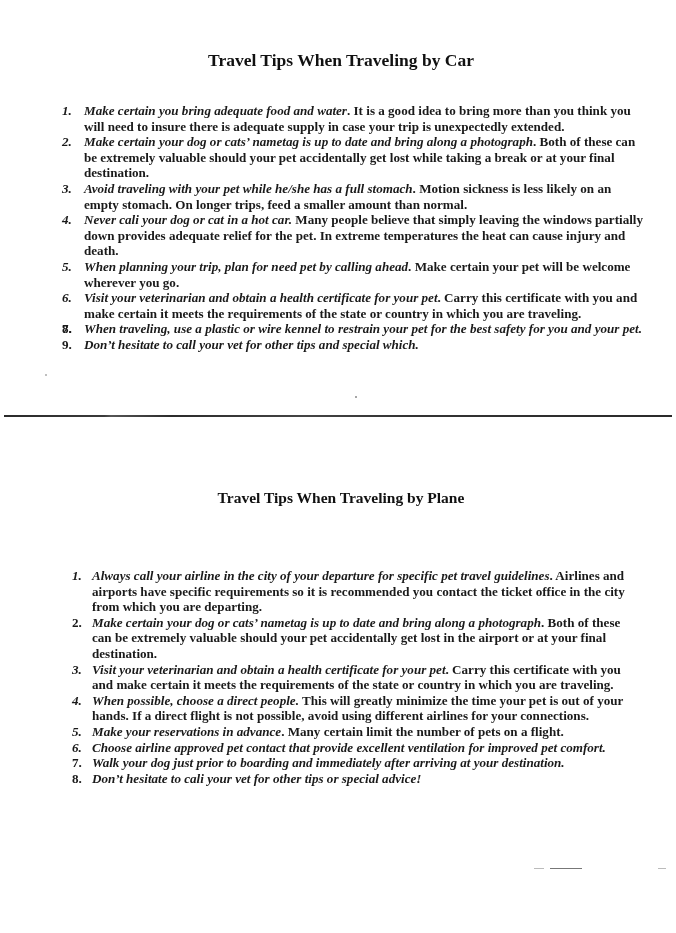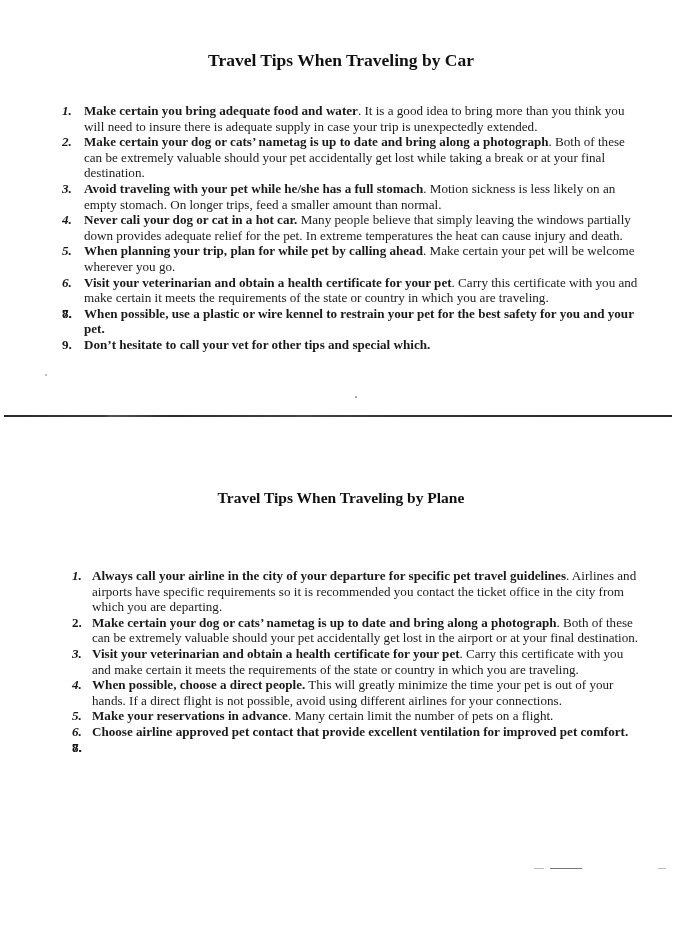--- a/index.html
+++ b/index.html
@@ -70,23 +70,24 @@
       font-weight: bold;
       font-style: italic;
     }
     .tips.car .tip .num { left: -22px; }
     .tips.plane .tip .num { left: -20px; }
     .tip .num.plain {
       font-style: normal;
     }
     .tip .lead {
       font-weight: bold;
+      font-style: italic;
     }
     .tip .body {
-      font-weight: normal;
+      font-weight: bold;
       font-style: normal;
       margin-top: 24px;
     }
     .divider {
       position: absolute;
       left: 4px;
       top: 415px;
       width: 668px;
       height: 2px;
       background: linear-gradient(to right, #2a2a2a 0%, #3a3a3a 15%, #555 16%, #2b2b2b 25%, #444 45%, #333 60%, #2a2a2a 100%);
@@ -138,33 +139,33 @@
     <li class="tip">
       <span class="num">3.</span>
       <span class="lead">Avoid traveling with your pet while he/she has a full stomach</span><span class="body">.  Motion sickness is less likely on an empty stomach.  On longer trips, feed a smaller amount than normal.</span>
     </li>
     <li class="tip">
       <span class="num">4.</span>
       <span class="lead">Never cali your dog or cat in a hot car.</span><span class="body">  Many people believe that simply leaving the windows partially down provides adequate relief for the pet.  In extreme temperatures the heat can cause injury and death.</span>
     </li>
     <li class="tip">
       <span class="num">5.</span>
-      <span class="lead">When planning your trip, plan for while pet by calling ahead</span><span class="body">.  Make certain your pet will be welcome wherever you go.</span>
+      <span class="lead">When planning your trip, plan for need pet by calling ahead</span><span class="body">.  Make certain your pet will be welcome wherever you go.</span>
     </li>
     <li class="tip">
       <span class="num">6.</span>
       <span class="lead">Visit your veterinarian and obtain a health certificate for your pet</span><span class="body">.  Carry this certificate with you and make certain it meets the requirements of the state or country in which you are traveling.</span>
     </li>
     <li class="tip">
       <span class="num plain">7.</span>
       <span class="body"></span>
     </li>
     <li class="tip">
       <span class="num plain">8.</span>
-      <span class="lead">When possible, use a plastic or wire kennel to restrain your pet for the best safety for you and your pet.</span><span class="body"></span>
+      <span class="lead">When traveling, use a plastic or wire kennel to restrain your pet for the best safety for you and your pet.</span><span class="body"></span>
     </li>
     <li class="tip">
       <span class="num plain">9.</span>
       <span class="lead">Don’t hesitate to call your vet for other tips and special which.</span><span class="body"></span>
     </li>
   </ol>
 
   <div class="speck b"></div>
   <div class="speck a"></div>
 
@@ -192,25 +193,25 @@
     <li class="tip">
       <span class="num">5.</span>
       <span class="lead">Make your reservations in advance</span><span class="body">.  Many certain limit the number of pets on a flight.</span>
     </li>
     <li class="tip">
       <span class="num">6.</span>
       <span class="lead">Choose airline approved pet contact that provide excellent ventilation for improved pet comfort.</span><span class="body"></span>
     </li>
     <li class="tip">
       <span class="num plain">7.</span>
-      <span class="body"></span>
+      <span class="lead">Walk your dog just prior to boarding and immediately after arriving at your destination.</span><span class="body"></span>
     </li>
     <li class="tip">
       <span class="num plain">8.</span>
-      <span class="body"></span>
+      <span class="lead">Don’t hesitate to cali your vet for other tips or special advice!</span><span class="body"></span>
     </li>
   </ol>
 
   <div class="scanmark small"></div>
   <div class="scanmark"></div>
   <div class="scanmark right"></div>
 
 </div>
 
 </body></html>

